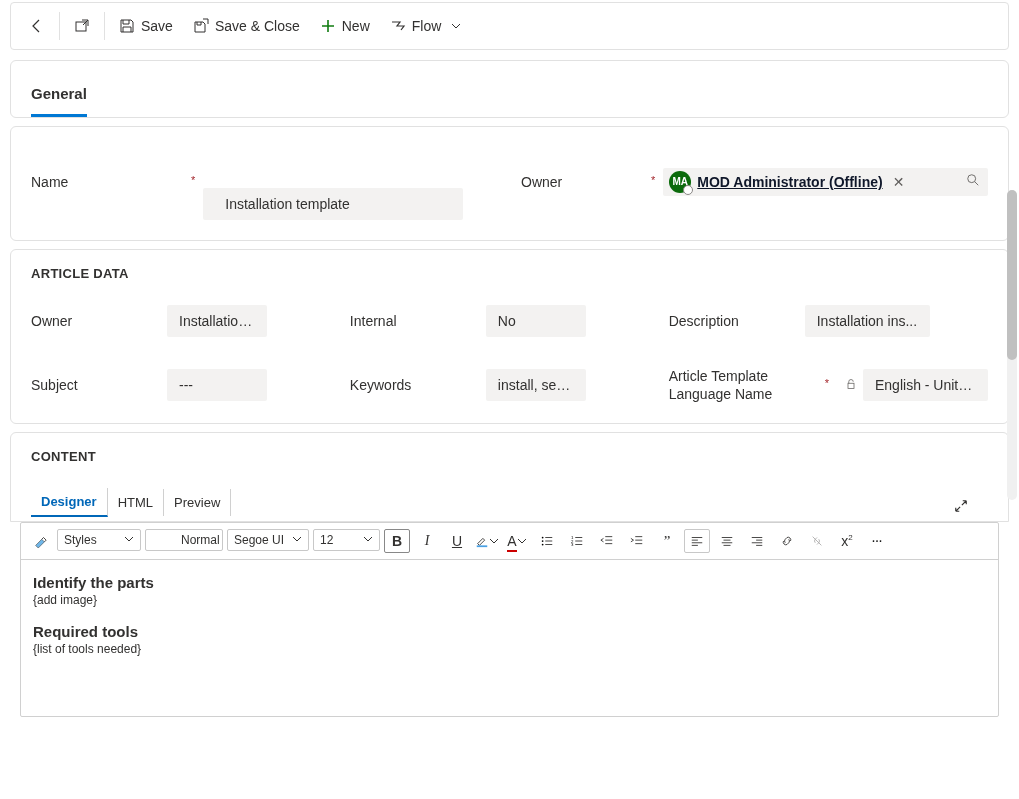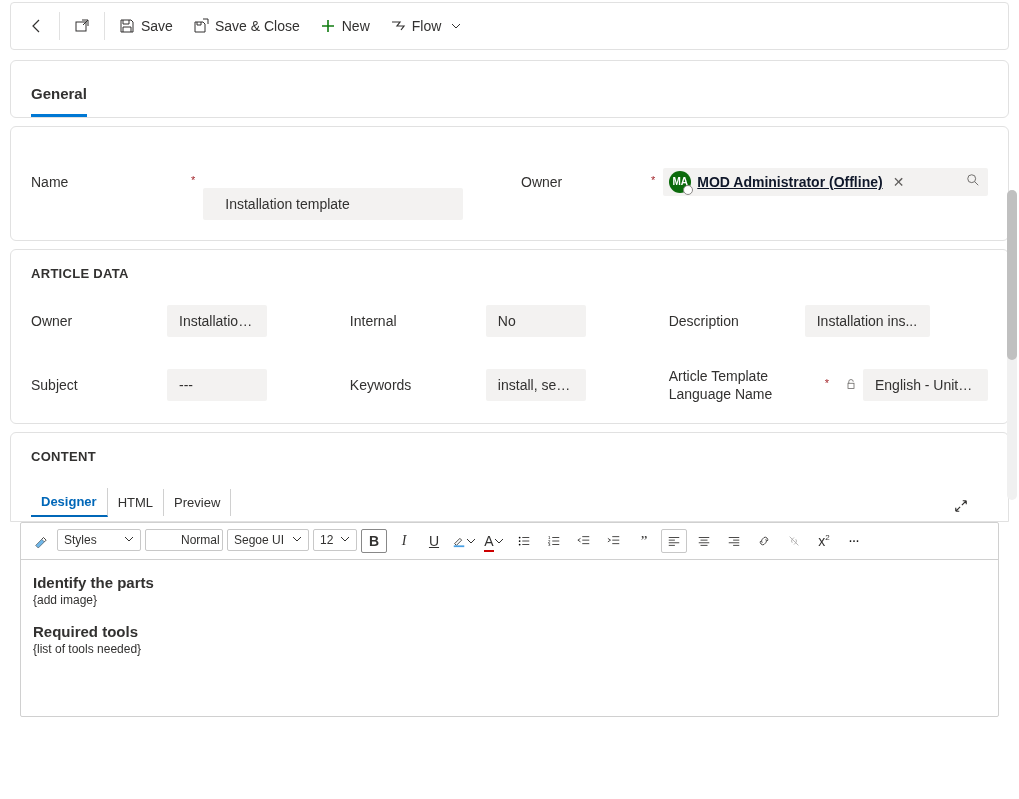--- a/index.html
+++ b/index.html
@@ -120,21 +120,21 @@
   .editor-toolbar {
     display:flex; align-items:flex-start; gap:4px; padding: 6px 6px; border-bottom:1px solid #d0d0d0;
     flex-wrap: nowrap;
   }
   .dd {
     display:inline-flex; align-items:center; gap:4px; border:1px solid #c8c8c8;
     padding: 3px 6px; font-size:12px; background:#fff; border-radius:2px; cursor:pointer;
     white-space:nowrap; overflow:hidden;
   }
   .dd .caret{ margin-left:auto; }
-  .dd.styles{ width:84px;} .dd.format{ width:78px;padding-left:35px;} .dd.font{ width:82px;} .dd.size{ width:44px;}
+  .dd.styles{ width:84px;} .dd.format{ width:78px;padding-left:35px;} .dd.font{ width:82px;} .dd.size{ width:67px;}
   .ticon {
     width:26px; height:24px; display:inline-flex; align-items:center; justify-content:center;
     font-size:14px; color:#323130; cursor:pointer; border-radius:2px;
   }
   .ticon.boxed{ border:1px solid #c8c8c8;}
   .ticon.boxed-dark{ border:1px solid #888;}
   .ticon svg{ width:14px; height:14px; }
   .editor-body { padding: 10px 12px 60px 12px; font-size:13px; }
   .editor-body h4{ margin: 4px 0 2px 0; font-size: 15px; font-weight:700;}
   .editor-body .ph{ font-size:12px; }

